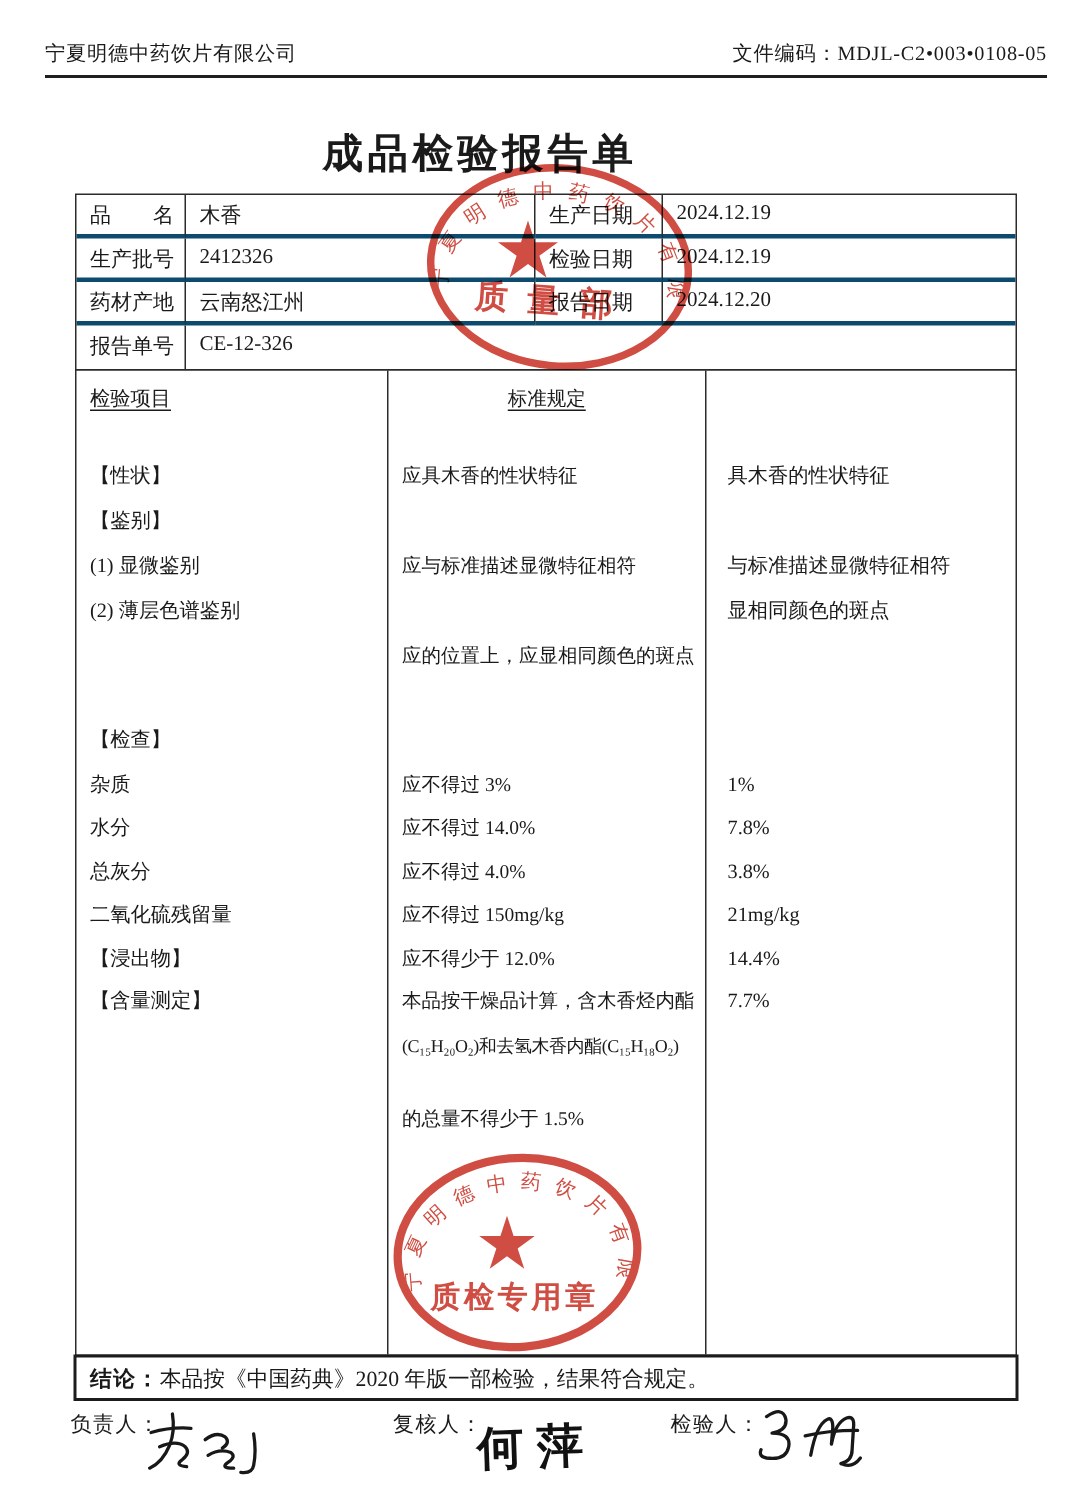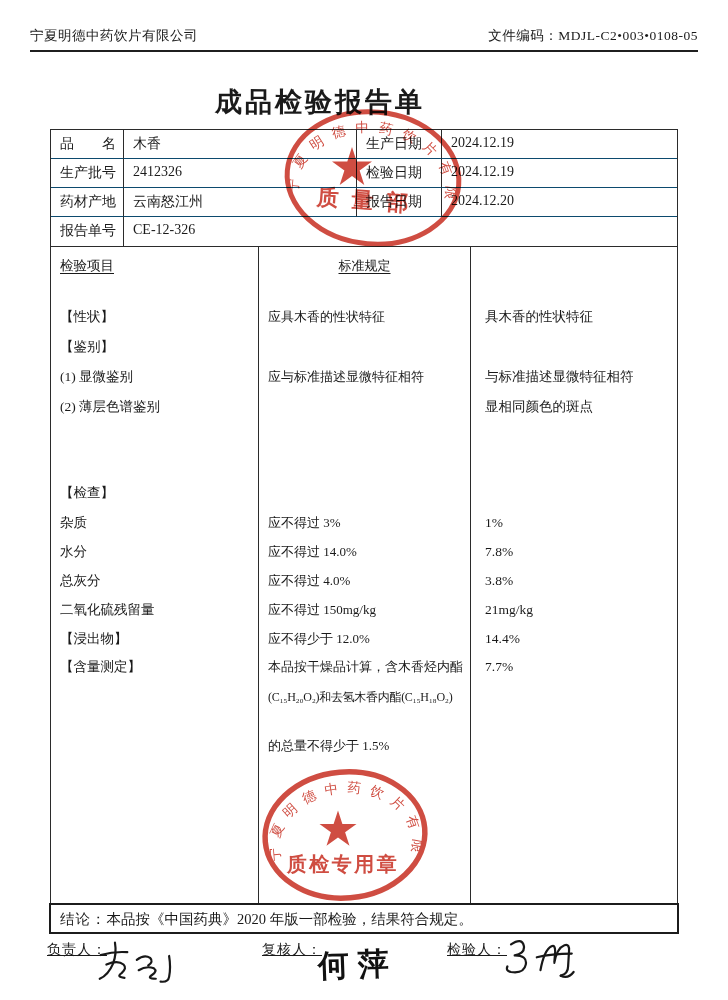--- a/index.html
+++ b/index.html
@@ -22,21 +22,21 @@
   }
   
   .info-table{
     position:absolute;left:50px;top:129px;width:628px;height:118px;
     box-sizing:border-box;border:1px solid #2b2b2b;
     display:grid;grid-template-columns:73px 233px 85px 235px;
     grid-template-rows:29px 29px 29px 1fr;
     font-size:14px;
   }
   .info-table .cell{
-    box-sizing:border-box;border-right:1px solid #2b2b2b;border-bottom:1px solid #0c4a6e;
+    box-sizing:border-box;border-right:1px solid #2b2b2b;border-bottom:3px solid #0c4a6e;
     padding:5px 4px 0 9px;white-space:nowrap;overflow:hidden;
   }
   .info-table .cell.last-col{border-right:none;}
   .info-table .cell.last-row{border-bottom:none;}
   .info-table .cell.span3{grid-column:2 / 5;border-right:none;}
   
   .main-table{
     position:absolute;left:50px;top:246px;width:628px;height:658px;
     box-sizing:border-box;border:1px solid #2b2b2b;font-size:13.5px;
   }
@@ -48,23 +48,23 @@
   .mcol.c3 .ln{left:14px;}
   .col-head{text-decoration:underline;text-underline-offset:3px;}
   .center-head{left:0 !important;width:100%;text-align:center;}
   .tight{font-size:12px;letter-spacing:-0.3px;}
   
   .conclusion-row{
     position:absolute;left:49px;top:903px;width:630px;height:31px;
     box-sizing:border-box;border:2px solid #1c1c1c;
     font-size:14.5px;padding:5px 0 0 9px;white-space:nowrap;
   }
-  .conclusion-row b{font-weight:400;letter-spacing:1px;text-align:center;}
-  
-  .sig-label{position:absolute;font-size:14px;letter-spacing:1px;text-decoration:underline;}
+  .conclusion-row b{font-weight:700;letter-spacing:1px;text-align:center;}
+  
+  .sig-label{position:absolute;font-size:14px;letter-spacing:1px;}
   .sig-svg{position:absolute;}
   .sig-name{
     position:absolute;font-size:31px;font-weight:700;letter-spacing:9px;
     transform:rotate(-2deg);color:#111;
   }
   
   .stamp{position:absolute;mix-blend-mode:multiply;opacity:0.88;}
   .stamp text{font-family:"Liberation Serif","DejaVu Serif",serif;}
 </style>
 </head>
@@ -111,20 +111,21 @@
     <div class="ln" style="top:296px">水分</div>
     <div class="ln" style="top:325px">总灰分</div>
     <div class="ln" style="top:354px">二氧化硫残留量</div>
     <div class="ln" style="top:383px">【浸出物】</div>
     <div class="ln" style="top:411px">【含量测定】</div>
   </div>
   <div class="mcol c2">
     <div class="ln col-head center-head" style="top:10px">标准规定</div>
     <div class="ln" style="top:61px">应具木香的性状特征</div>
     <div class="ln" style="top:121px">应与标准描述显微特征相符</div>
+    <div class="ln" style="top:181px">应的位置上，应显相同颜色的斑点</div>
     <div class="ln" style="top:267px">应不得过 3%</div>
     <div class="ln" style="top:296px">应不得过 14.0%</div>
     <div class="ln" style="top:325px">应不得过 4.0%</div>
     <div class="ln" style="top:354px">应不得过 150mg/kg</div>
     <div class="ln" style="top:383px">应不得少于 12.0%</div>
     <div class="ln" style="top:411px">本品按干燥品计算，含木香烃内酯</div>
     <div class="ln tight" style="top:441px">(C₁₅H₂₀O₂)和去氢木香内酯(C₁₅H₁₈O₂)</div>
     <div class="ln" style="top:490px">的总量不得少于 1.5%</div>
   </div>
   <div class="mcol c3">

